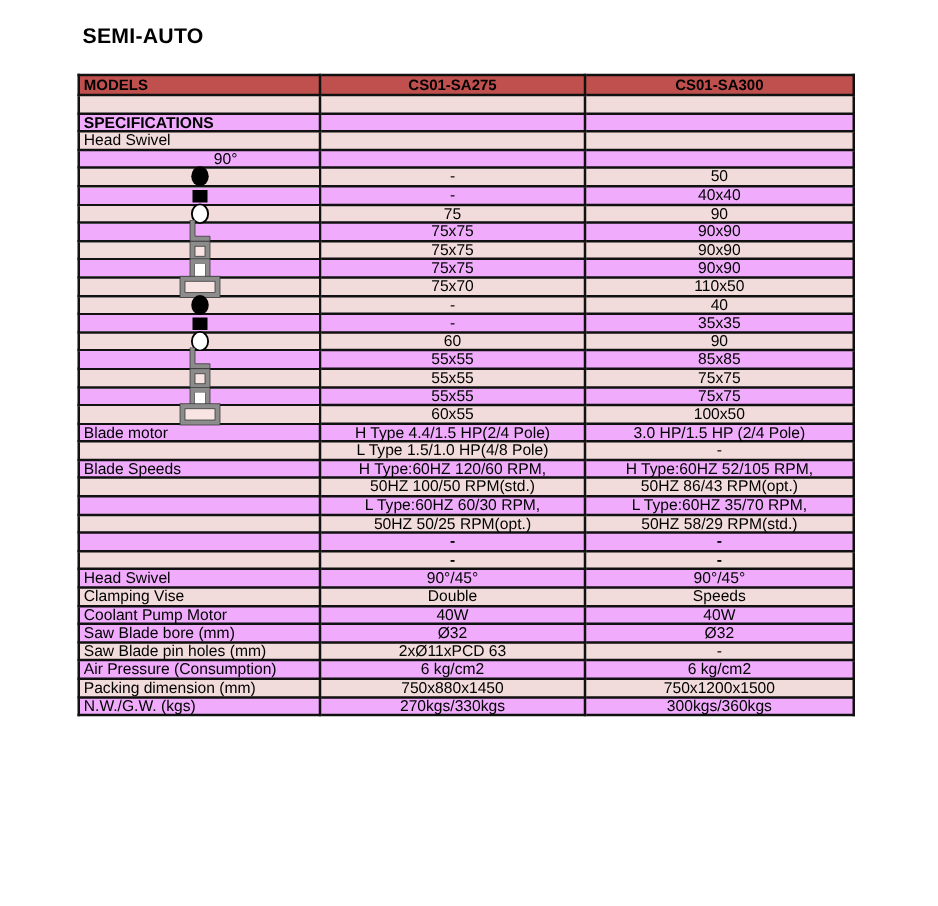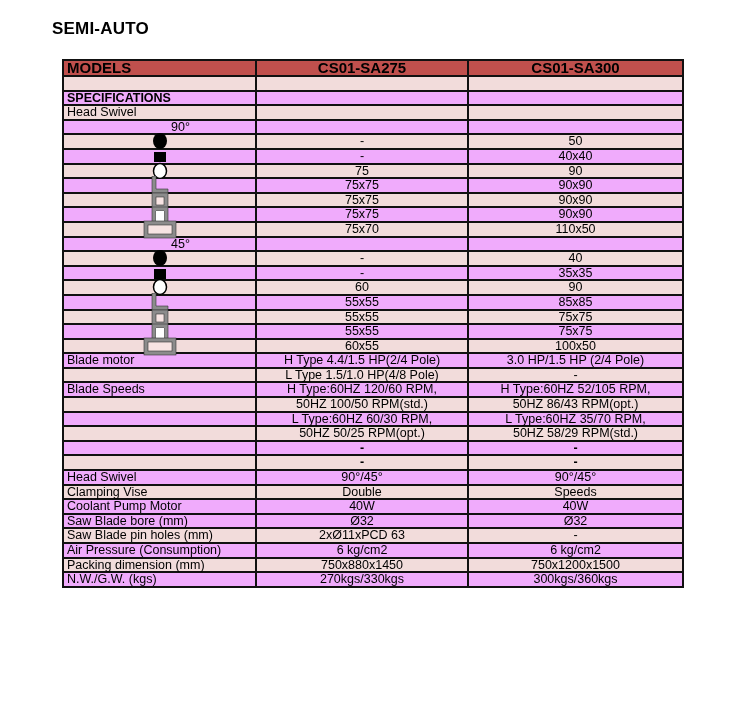--- a/index.html
+++ b/index.html
@@ -1,23 +1,23 @@
 <!DOCTYPE html>
 <html><head>
 <meta charset="utf-8">
 <style>
   html, body { margin: 0; padding: 0; background: #ffffff; }
   body { width: 750px; height: 725px; position: relative; font-family: "Liberation Sans", sans-serif; color: #000; overflow: hidden; }
-  .title { position: absolute; left: 52px; top: 19px; font-size: 17px; font-weight: bold; letter-spacing: 0.2px; }
+  .title { position: absolute; left: 66px; top: 19px; font-size: 17px; font-weight: bold; letter-spacing: 0.2px; }
   table.spec { position: absolute; left: 62px; top: 59px; border-collapse: collapse; table-layout: fixed; width: 620px; }
   table.spec col.c1 { width: 193px; }
   table.spec col.c2 { width: 212px; }
   table.spec col.c3 { width: 215px; }
   table.spec td { border: 2px solid #111; padding: 0 3px; height: 12.6px; line-height: 12.6px; font-size: 12.5px; white-space: nowrap; overflow: visible; }
-  table.spec tr.hdr td { background: #c0504d; font-weight: bold; height: 14px; line-height: 14px; font-size: 15px; }
+  table.spec tr.hdr td { background: #c0504d; font-weight: bold; height: 14px; line-height: 14px; font-size: 12px; }
   table.spec tr.hdr td.val { text-align: center; }
   table.spec tr.pink td { background: #f2dcdb; }
   table.spec tr.white td { background: #f0abfc; }
   table.spec td.val { text-align: center; }
   table.spec td.bold { font-weight: bold; }
   table.spec td.deg { text-align: left; padding-left: 107px; }
   table.spec td.iconcell { position: relative; padding: 0; }
   .ico { position: absolute; left: 50%; transform: translateX(-50%); display: block; }
   .ico svg { display: block; }
 </style>
@@ -131,25 +131,20 @@
           <span class="ico" style="top: -3px;">
             <svg width="34" height="19" viewBox="0 0 34 19">
               <rect x="1" y="1" width="32" height="17" fill="#8c8c8c" stroke="#333" stroke-width="0.6"></rect>
               <rect x="5" y="5" width="24" height="9" fill="#f7e4e3" stroke="#333" stroke-width="0.6"></rect>
             </svg>
           </span>
         </td>
         <td class="val">75x70</td>
         <td class="val">110x50</td>
       </tr>
-      <tr class="white">
-        <td class="deg">45°</td>
-        <td class="val"></td>
-        <td class="val"></td>
-      </tr>
       <tr class="pink">
         <td class="iconcell">
           <span class="ico" style="top: -3px;">
             <svg width="16" height="18" viewBox="0 0 16 18">
               <ellipse cx="8" cy="9" rx="7" ry="8" fill="#000"></ellipse>
             </svg>
           </span>
         </td>
         <td class="val">-</td>
         <td class="val">40</td>

